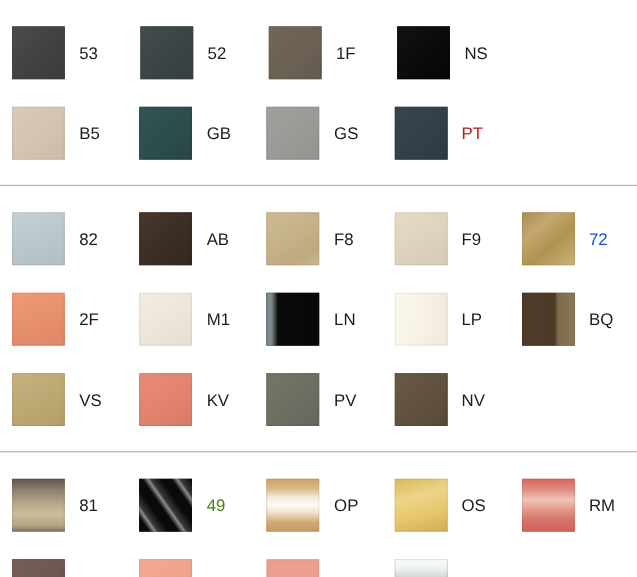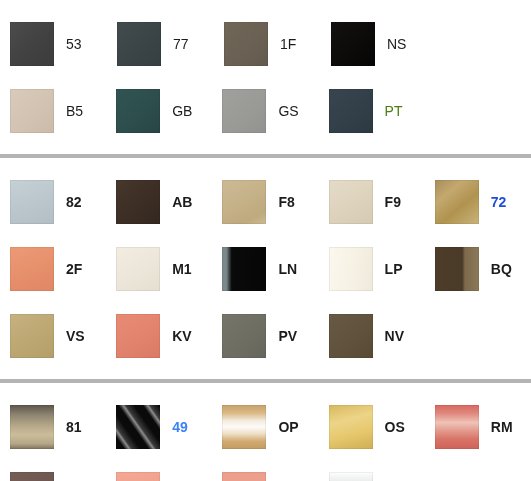--- a/index.html
+++ b/index.html
@@ -18,22 +18,21 @@
     height: 481px;
     position: relative;
     background: #ffffff;
     box-sizing: border-box;
   }
   .section {
     position: relative;
     padding: 0;
   }
   .section + .section {
-    border-top: 4px solid #a3a3a3;
-    font-weight: bold;
+    border-top: 1px solid #a3a3a3;
   }
   .swatch-row {
     display: flex;
     flex-direction: row;
     align-items: flex-start;
     height: 67px;
   }
   .swatch-cell {
     width: 107px;
     display: flex;
@@ -70,21 +69,21 @@
 <div id="palette-root" style="background: rgb(255, 255, 255);">
     <div class="section">
       <div class="sec-pad-top"></div>
       <div class="swatch-row">
         <div class="swatch-cell">
           <div class="swatch-chip" style="background-color: rgb(69, 69, 69); background-image: linear-gradient(135deg, rgb(76, 76, 76) 0%, rgb(65, 65, 65) 55%, rgb(60, 60, 60) 100%);"></div>
           <span class="swatch-label" style="color: rgb(28, 28, 28);">53</span>
         </div>
         <div class="swatch-cell">
           <div class="swatch-chip" style="background-color: rgb(59, 68, 71); background-image: linear-gradient(135deg, rgb(66, 75, 78) 0%, rgb(58, 67, 70) 60%, rgb(53, 62, 65) 100%);"></div>
-          <span class="swatch-label" style="color: rgb(28, 28, 28);">77</span>
+          <span class="swatch-label" style="color: rgb(28, 28, 28);">52</span>
         </div>
         <div class="swatch-cell">
           <div class="swatch-chip" style="background-color: rgb(107, 97, 84); background-image: linear-gradient(135deg, rgb(113, 103, 88) 0%, rgb(106, 96, 83) 60%, rgb(99, 90, 78) 100%);"></div>
           <span class="swatch-label" style="color: rgb(28, 28, 28);">1F</span>
         </div>
         <div class="swatch-cell">
           <div class="swatch-chip" style="background-color: rgb(13, 11, 10); background-image: linear-gradient(135deg, rgb(20, 18, 16) 0%, rgb(11, 10, 9) 60%, rgb(6, 5, 5) 100%);"></div>
           <span class="swatch-label" style="color: rgb(28, 28, 28);">NS</span>
         </div>
       </div>
@@ -96,21 +95,21 @@
         <div class="swatch-cell">
           <div class="swatch-chip" style="background-color: rgb(45, 78, 77); background-image: linear-gradient(135deg, rgb(49, 84, 83) 0%, rgb(44, 77, 76) 60%, rgb(39, 69, 68) 100%);"></div>
           <span class="swatch-label" style="color: rgb(28, 28, 28);">GB</span>
         </div>
         <div class="swatch-cell">
           <div class="swatch-chip" style="background-color: rgb(154, 154, 150); background-image: linear-gradient(135deg, rgb(160, 160, 156) 0%, rgb(153, 153, 149) 60%, rgb(146, 146, 144) 100%);"></div>
           <span class="swatch-label" style="color: rgb(28, 28, 28);">GS</span>
         </div>
         <div class="swatch-cell">
           <div class="swatch-chip" style="background-color: rgb(51, 64, 73); background-image: linear-gradient(135deg, rgb(56, 69, 78) 0%, rgb(50, 63, 72) 60%, rgb(44, 57, 65) 100%);"></div>
-          <span class="swatch-label" style="color: #4d7c0f;">PT</span>
+          <span class="swatch-label" style="color: #b91c1c;">PT</span>
         </div>
         <div class="swatch-cell empty"></div>
       </div>
       <div class="sec-pad-bot"></div>
     </div>
     <div class="section" style="border-top-color: rgb(180, 180, 180);">
       <div class="sec-pad-top"></div>
       <div class="swatch-row">
         <div class="swatch-cell">
           <div class="swatch-chip" style="background-color: rgb(188, 200, 205); background-image: linear-gradient(160deg, rgb(198, 209, 214) 0%, rgb(188, 200, 205) 45%, rgb(178, 190, 196) 100%);"></div>
@@ -178,21 +177,21 @@
     </div>
     <div class="section" style="border-top-color: rgb(180, 180, 180);">
       <div class="sec-pad-top"></div>
       <div class="swatch-row">
         <div class="swatch-cell">
           <div class="swatch-chip" style="background-color: rgb(168, 154, 125); background-image: linear-gradient(rgb(93, 86, 74) 0%, rgb(141, 131, 112) 22%, rgb(183, 169, 138) 48%, rgb(203, 189, 155) 68%, rgb(181, 167, 134) 88%, rgb(125, 114, 95) 100%);"></div>
           <span class="swatch-label" style="color: rgb(28, 28, 28);">81</span>
         </div>
         <div class="swatch-cell">
           <div class="swatch-chip" style="background-color: rgb(17, 17, 17); background-image: repeating-linear-gradient(55deg, rgb(10, 10, 10) 0px, rgb(10, 10, 10) 7px, rgb(74, 74, 74) 9px, rgb(141, 141, 141) 11px, rgb(58, 58, 58) 13px, rgb(10, 10, 10) 20px);"></div>
-          <span class="swatch-label" style="color: #3b82f6;">49</span>
+          <span class="swatch-label" style="color: #4d7c0f;">49</span>
         </div>
         <div class="swatch-cell">
           <div class="swatch-chip" style="background-color: rgb(216, 181, 128); background-image: linear-gradient(rgb(201, 161, 105) 0%, rgb(217, 185, 133) 18%, rgb(244, 236, 224) 36%, rgb(253, 251, 247) 50%, rgb(239, 226, 205) 64%, rgb(211, 171, 114) 82%, rgb(193, 155, 97) 100%);"></div>
           <span class="swatch-label" style="color: rgb(28, 28, 28);">OP</span>
         </div>
         <div class="swatch-cell">
           <div class="swatch-chip" style="background-color: rgb(227, 196, 103); background-image: linear-gradient(165deg, rgb(217, 184, 92) 0%, rgb(236, 212, 136) 35%, rgb(230, 199, 108) 65%, rgb(207, 174, 85) 100%);"></div>
           <span class="swatch-label" style="color: rgb(28, 28, 28);">OS</span>
         </div>
         <div class="swatch-cell">

